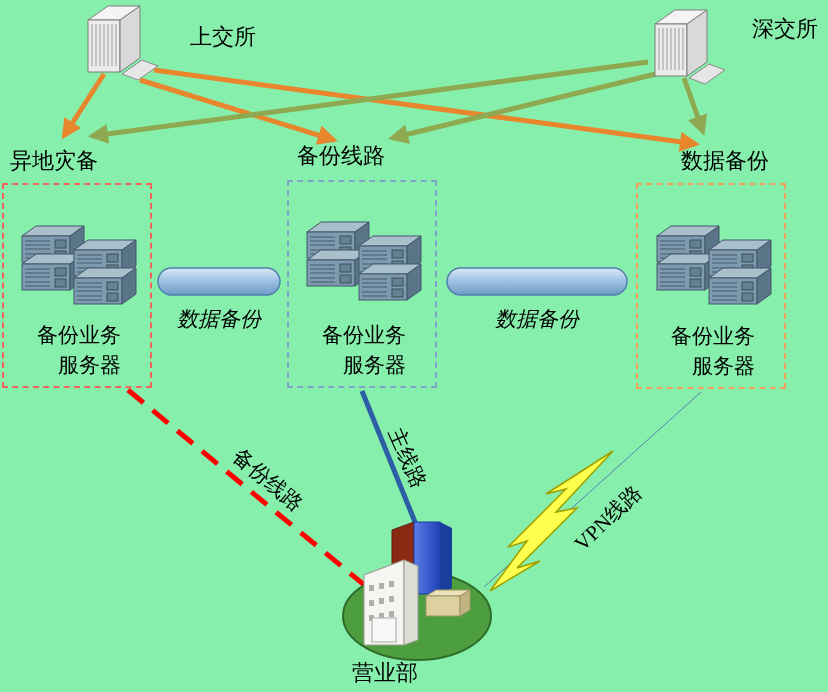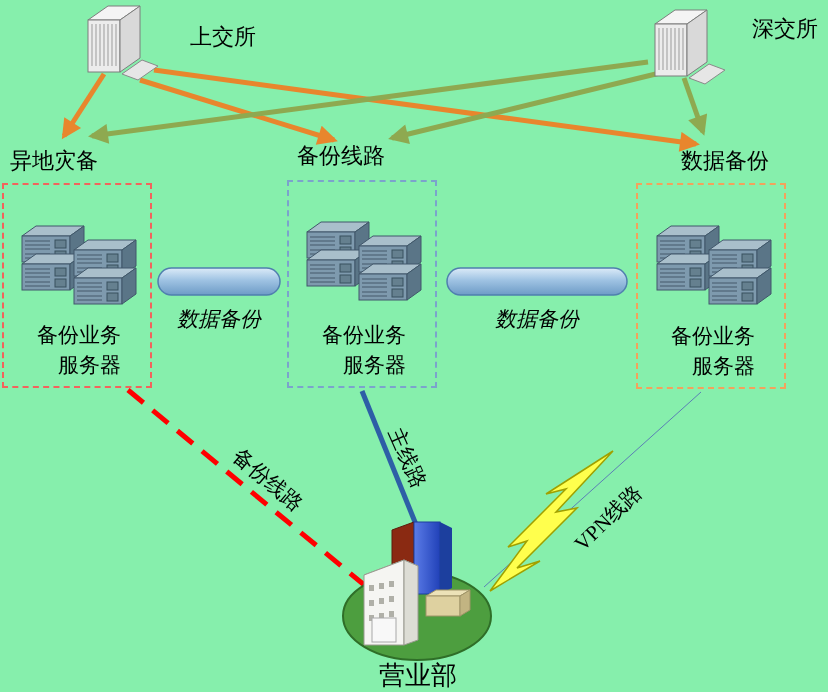--- a/index.html
+++ b/index.html
@@ -29,21 +29,21 @@
     position:absolute;left:0;right:0;bottom:6px;margin:0 auto;width:88px;
     text-align:right;font-size:21px;line-height:1.4;
   }
   .pipe-label{position:absolute;width:96px;text-align:center;font-size:21px;font-style:italic;}
   .pipe-label.p1{left:171px;top:305px;}
   .pipe-label.p2{left:489px;top:305px;}
   .rot{position:absolute;font-size:21px;white-space:nowrap;}
   .rot.backup{left:226px;top:466px;transform:rotate(40deg);transform-origin:center;}
   .rot.main{left:376px;top:444px;transform:rotate(66deg);transform-origin:center;}
   .rot.vpn{left:566px;top:504px;transform:rotate(-44deg);transform-origin:center;}
-  .branch-label{position:absolute;left:352px;top:658px;width:132px;text-align:center;font-size:26px;}
+  .branch-label{position:absolute;left:352px;top:658px;width:132px;font-size:22px;}
   .sse-arrow{stroke:var(--sse-arrow);stroke-width:5;fill:none;}
   .szse-arrow{stroke:var(--szse-arrow);stroke-width:5;fill:none;}
 </style>
 </head>
 <body>
 
 <div id="stage">
 
   <svg id="bg" width="828" height="692" viewBox="0 0 828 692">
     <defs>

